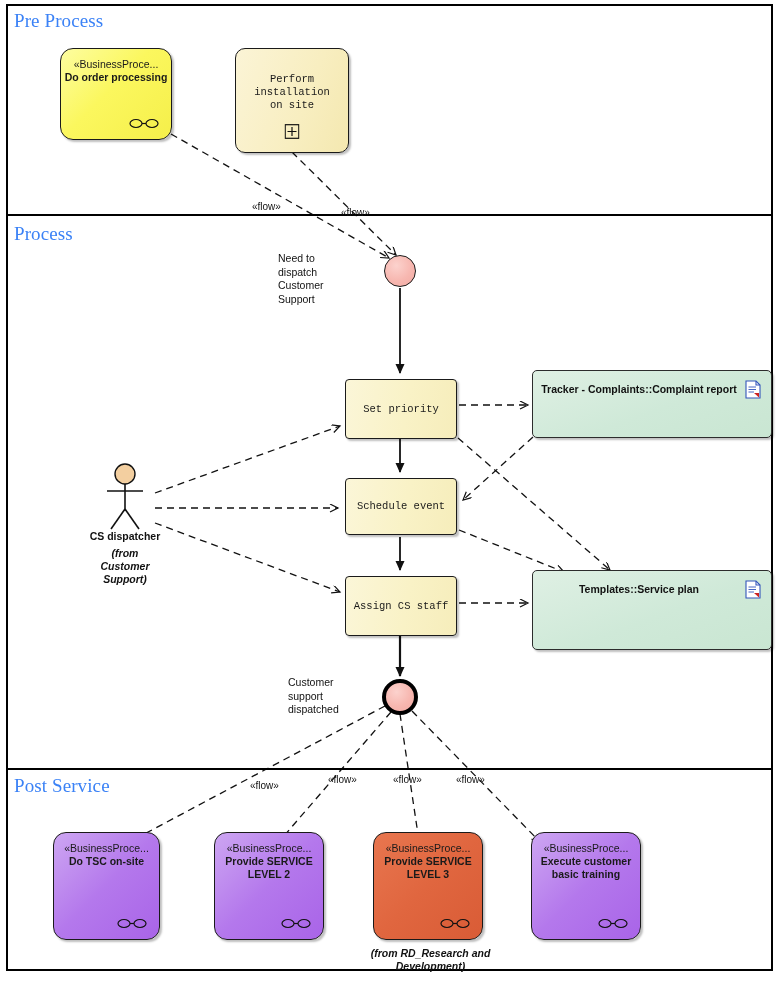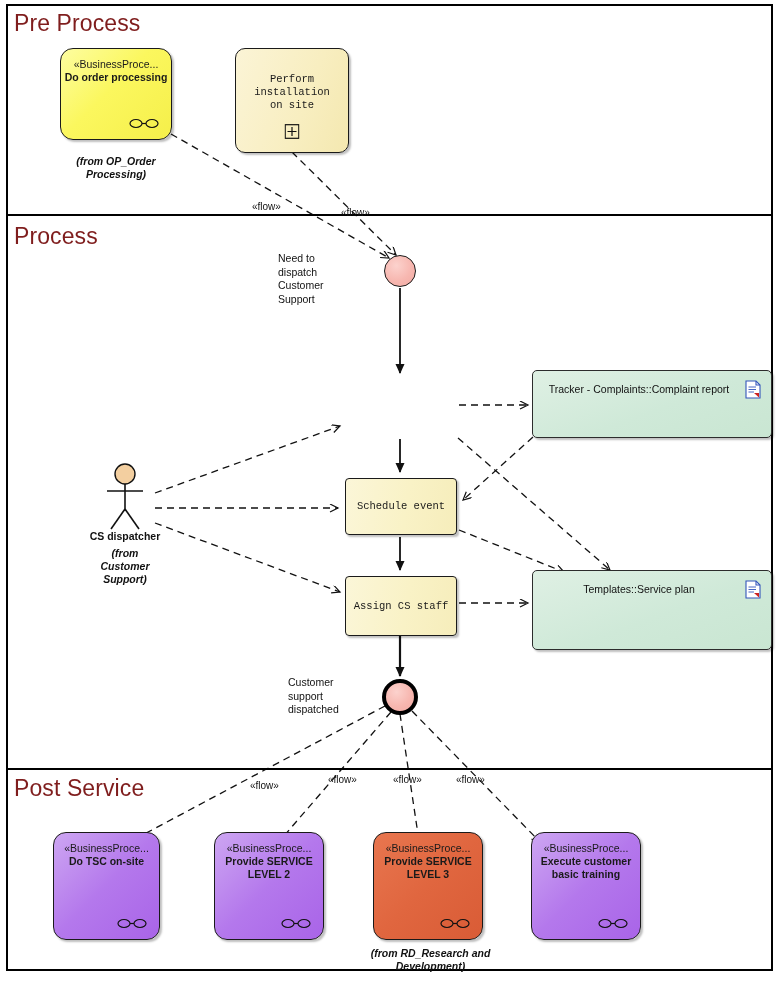--- a/index.html
+++ b/index.html
@@ -18,22 +18,22 @@
     width: 767px; height: 967px;
     border: 2px solid #000;
     background: transparent;
   }
   .lane-divider {
     position: absolute; left: 6px; width: 767px;
     height: 0; border-top: 2px solid #000;
   }
   .lane-title {
     position: absolute;
-    font-size: 23px; color: #7f1d1d;
-    font-family: Liberation Sans, sans-serif;
+    font-size: 19px; color: #3b82f6;
+    font-family: Liberation Serif, serif;
     letter-spacing: 0.1px;
     white-space: nowrap;
   }
 
   
   #wires { position: absolute; left: 0; top: 0; width: 779px; height: 991px; pointer-events: none; }
 
   
   .node {
     position: absolute;
@@ -74,21 +74,21 @@
   .plus-icon { position:absolute; left:50%; transform:translateX(-50%); bottom: 13px; width: 15px; height: 15px;}
 
   
   .artifact {
     border-radius: 5px;
     background: linear-gradient(160deg,#dff0e4 0%, #cfe9d8 55%, #c9e6d2 100%);
     border: 1.4px solid #2c2c2c;
   }
   .artifact .af-text {
     position: absolute; left: 0; right: 26px; top: 12px;
-    font-size: 10.5px; font-weight: normal; color: #111;
+    font-size: 10.5px; font-weight: bold; color: #111;
   }
   .doc-icon { position:absolute; right: 10px; top: 9px; width: 16px; height: 19px; }
 
   
   .pin {
     position: absolute; border-radius: 50%;
     background: radial-gradient(circle at 38% 32%, #fcd2cd 0%, #f7b7b0 55%, #f2aaa3 100%);
   }
   .pin-start { border: 1.4px solid #1a1a1a; }
   .pin-end { border: 4px solid #000; }
@@ -171,22 +171,20 @@
 
   <div class="node bp bp-yellow" style="left:60px; top:48px; width:112px; height:92px;">
     <span class="stereo">«BusinessProce...</span>
     <span class="nm">Do order processing</span>
     <svg class="proc-icon" viewBox="0 0 30 11">
       <ellipse cx="7" cy="5.5" rx="6" ry="4" fill="none" stroke="#111" stroke-width="1.2"></ellipse>
       <ellipse cx="23" cy="5.5" rx="6" ry="4" fill="none" stroke="#111" stroke-width="1.2"></ellipse>
       <line x1="13" y1="5.5" x2="17" y2="5.5" stroke="#111" stroke-width="1.2"></line>
     </svg>
   </div>
-  <div class="from-note" style="left: 50px; top: 155px; width: 132px; white-space: pre-line;">(from OP_Order
-Processing)</div>
 
   <div class="node act act-big" style="left:235px; top:48px; width:114px; height:105px; position:absolute;">
     <span class="node-text" style="position: absolute; left: 6px; right: 6px; top: 24px; white-space: pre-line;">Perform installation
 on site</span>
     <svg class="plus-icon" viewBox="0 0 15 15">
       <rect x="0.7" y="0.7" width="13.6" height="13.6" fill="none" stroke="#111" stroke-width="1.2"></rect>
       <line x1="7.5" y1="3" x2="7.5" y2="12" stroke="#111" stroke-width="1.2"></line>
       <line x1="3" y1="7.5" x2="12" y2="7.5" stroke="#111" stroke-width="1.2"></line>
     </svg>
   </div>
@@ -207,20 +205,23 @@
       <line x1="12" y1="28" x2="48" y2="28" stroke="#111" stroke-width="1.6"></line>
       <line x1="30" y1="46" x2="16" y2="66" stroke="#111" stroke-width="1.6"></line>
       <line x1="30" y1="46" x2="44" y2="66" stroke="#111" stroke-width="1.6"></line>
     </svg>
   </div>
   <div class="actor-name" style="left:80px; top:530px; width:90px;">CS dispatcher</div>
   <div class="from-note" style="left: 85px; top: 547px; width: 80px; white-space: pre-line;">(from
 Customer
 Support)</div>
 
+  <div class="node act" style="left:345px; top:379px; width:112px; height:60px;">
+    <span class="node-text">Set priority</span>
+  </div>
   <div class="node act" style="left:345px; top:478px; width:112px; height:57px;">
     <span class="node-text">Schedule event</span>
   </div>
   <div class="node act" style="left:345px; top:576px; width:112px; height:60px;">
     <span class="node-text">Assign CS staff</span>
   </div>
 
   <div class="node artifact" style="left:532px; top:370px; width:240px; height:68px;">
     <span class="af-text">Tracker - Complaints::Complaint report</span>
     <svg class="doc-icon" viewBox="0 0 16 19">

